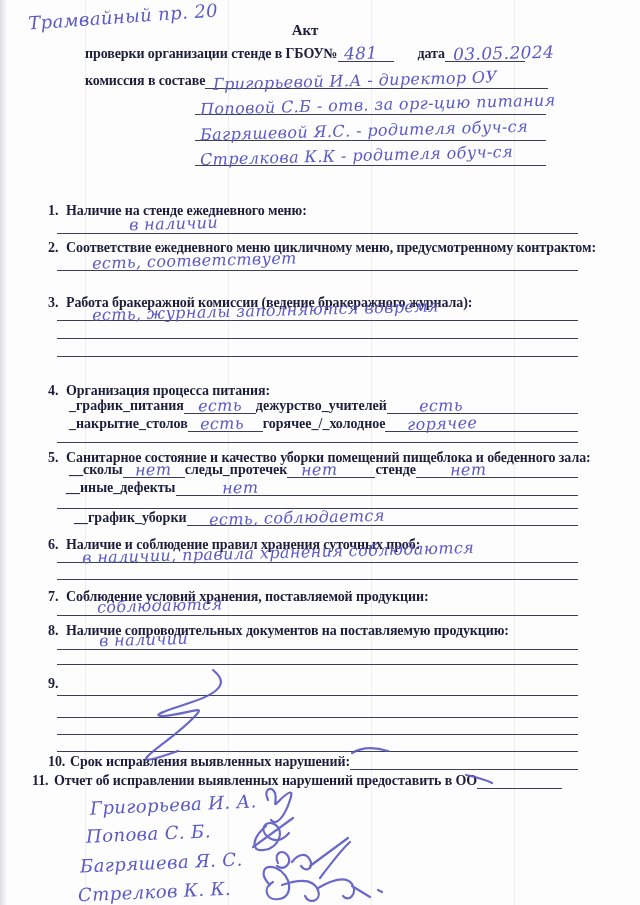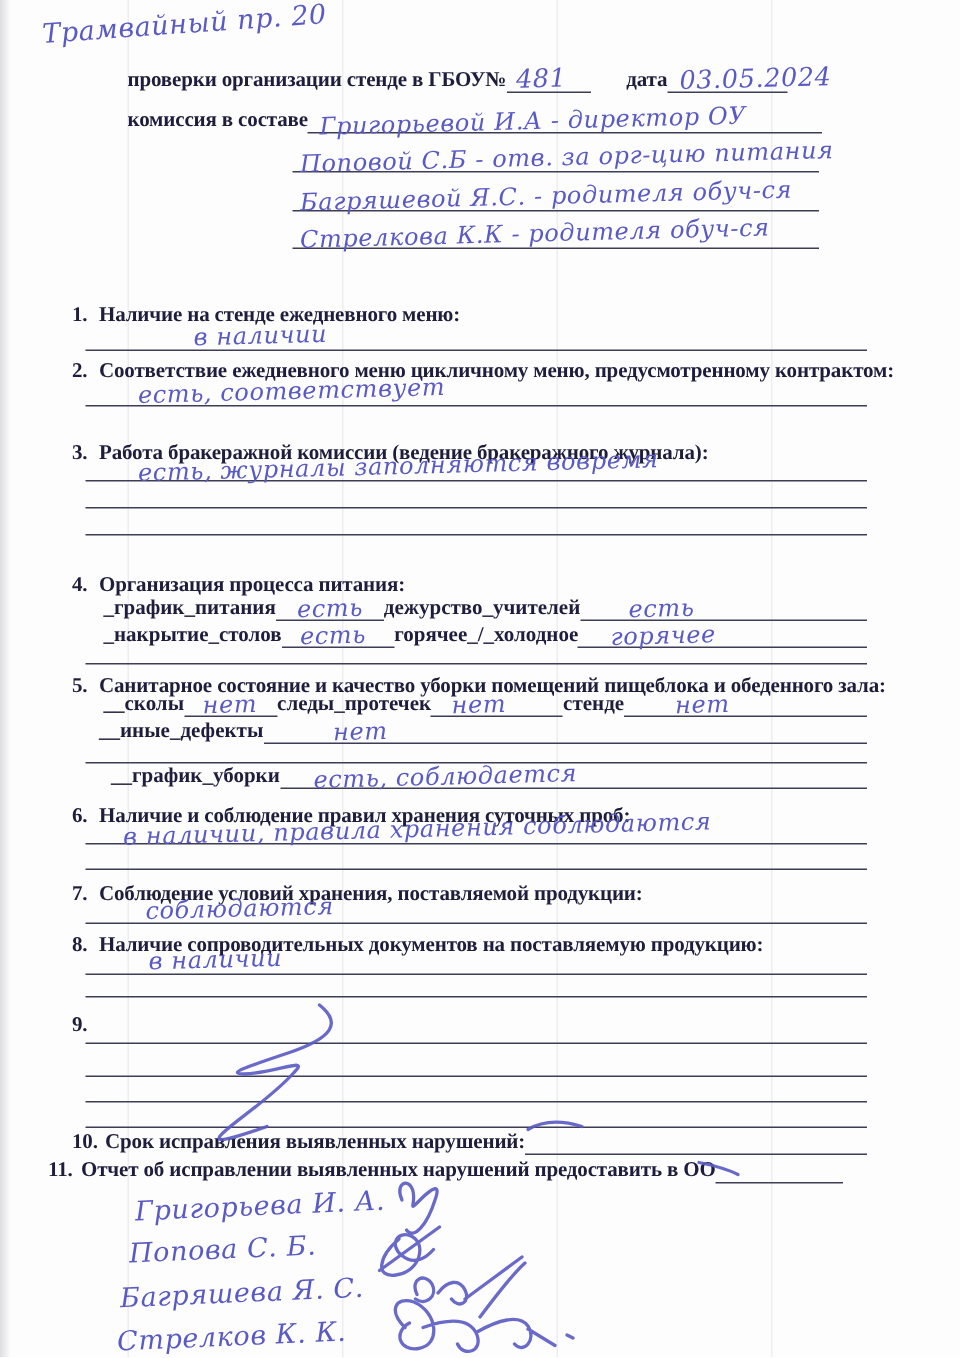--- a/index.html
+++ b/index.html
@@ -48,20 +48,21 @@
 <div class="page">
 
   <div class="edge"></div>
   <div class="scanline" style="left:85px"></div>
   <div class="scanline" style="left:228px"></div>
   <div class="scanline" style="left:371px"></div>
   <div class="scanline" style="left:514px"></div>
 
   <div class="abs hw address" style="left:28px;top:6px">Трамвайный пр. 20</div>
 
+  <div class="title print" style="top:22px">Акт</div>
 
   <div class="hrow" style="left:85px;top:48px;width:440px;height:14px">
     <span class="print">проверки организации стенде в ГБОУ№</span>
     <span class="fill" style="width:56px">
       <span class="hw" style="left:6px;font-size:17px">481</span>
     </span>
     <span style="width:24px;flex:0 0 24px"></span>
     <span class="print">дата</span>
     <span class="fill grow">
       <span class="hw" style="left:8px;font-size:17px">03.05.2024</span>

